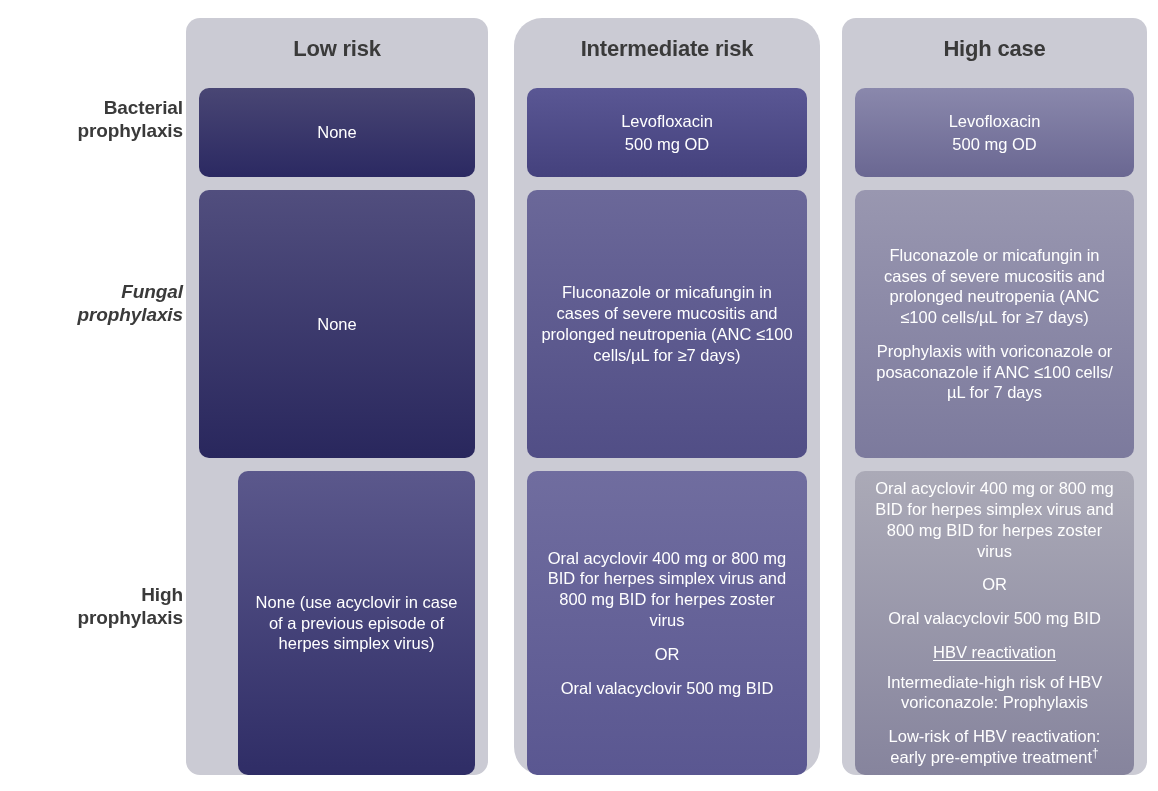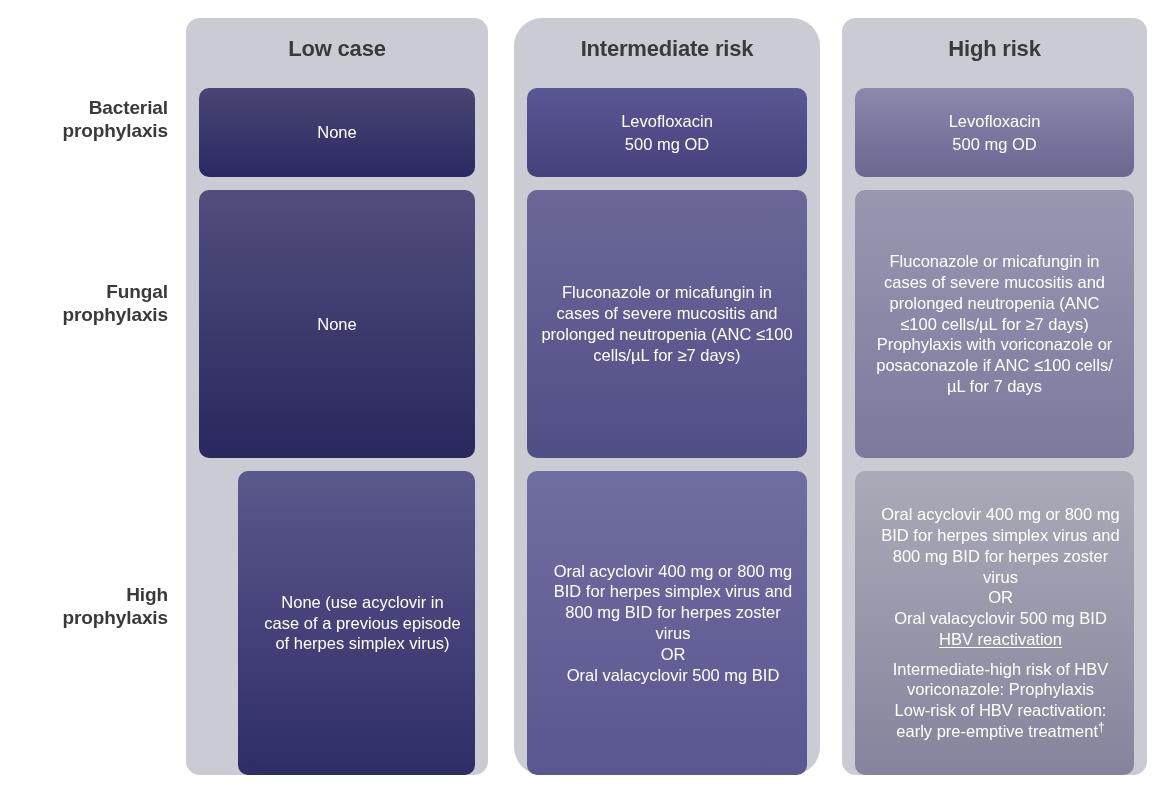--- a/index.html
+++ b/index.html
@@ -17,38 +17,38 @@
     position: relative;
     width: 1158px;
     height: 791px;
     background: #ffffff;
     overflow: hidden;
   }
 
   
   .row-labels {
     position: absolute;
-    left: 0;
+    left: 15px;
     top: 0;
     width: 182px;
     height: 791px;
   }
   .row-label {
     position: absolute;
     right: 14px;
     width: 168px;
     text-align: right;
     color: #3a3a3a;
     font-weight: bold;
     font-size: 19px;
     line-height: 1.22;
     letter-spacing: -0.1px;
   }
   .row-label.bacterial { top: 96px; }
-  .row-label.fungal    { top: 280px; }
+  .row-label.fungal    { top: 280px; font-style: italic; }
   .row-label.viral     { top: 583px; }
 
   
   .column {
     position: absolute;
     top: 18px;
     height: 757px;
     background: #cbcbd4;
     border-radius: 14px;
     box-sizing: border-box;
@@ -83,34 +83,34 @@
     align-items: center;
     padding: 10px 14px;
     font-size: 16.5px;
     line-height: 1.26;
     text-align: center;
   }
   .card p {
     margin: 0;
     padding: 0;
   }
-  .card p + p { }
+  .card p + p { margin-top: 13px; }
 
   .card .italic { font-style: italic; }
   .card .underline { text-decoration: underline; text-underline-offset: 2px; }
   .card sup {
     font-size: 0.72em;
     vertical-align: super;
     line-height: 0;
   }
 
   
   .card.bacterial { top: 70px;  height: 89px; }
   .card.fungal    { top: 172px; height: 268px; justify-content: center; }
-  .card.viral     { top: 453px; height: 304px; padding-left: 26px; }
+  .card.viral     { top: 453px; height: 304px; }
 
   
   .low .card.bacterial { background: linear-gradient(180deg, #494674 0%, #2b2962 100%); }
   .low .card.fungal    { background: linear-gradient(180deg, #514e7e 0%, #29275d 100%); }
   .low .card.viral     { background: linear-gradient(180deg, #5b588c 0%, #2f2d66 100%); margin-left: 39px; }
 
   
   .inter .card.bacterial { background: linear-gradient(180deg, #5a5794 0%, #44417d 100%); }
   .inter .card.fungal    { background: linear-gradient(180deg, #6b6899 0%, #514e86 100%); }
   .inter .card.viral     { background: linear-gradient(180deg, #706d9f 0%, #5a5791 100%); }
@@ -139,21 +139,21 @@
 
     <div class="row-label viral">
       <span>High</span><br>
       <span>prophylaxis</span>
     </div>
 
   </div>
 
   <div class="column low">
 
-    <div class="column-title">Low case</div>
+    <div class="column-title">Low risk</div>
 
     <div class="card bacterial">
       <p>None</p>
     </div>
 
     <div class="card fungal">
       <p>None</p>
     </div>
 
     <div class="card viral">
@@ -178,21 +178,21 @@
     <div class="card viral">
       <p>Oral acyclovir 400 mg or 800 mg BID for herpes simplex virus and 800 mg BID for herpes zoster virus</p>
       <p>OR</p>
       <p>Oral valacyclovir 500 mg BID</p>
     </div>
 
   </div>
 
   <div class="column high">
 
-    <div class="column-title">High risk</div>
+    <div class="column-title">High case</div>
 
     <div class="card bacterial">
       <p>Levofloxacin</p>
       <p style="margin-top:2px">500 mg OD</p>
     </div>
 
     <div class="card fungal">
       <p>Fluconazole or micafungin in cases of severe mucositis and prolonged neutropenia (ANC ≤100 cells/µL for ≥7 days)</p>
       <p>Prophylaxis with voriconazole or posaconazole if ANC ≤100 cells/µL for 7 days</p>
     </div>

